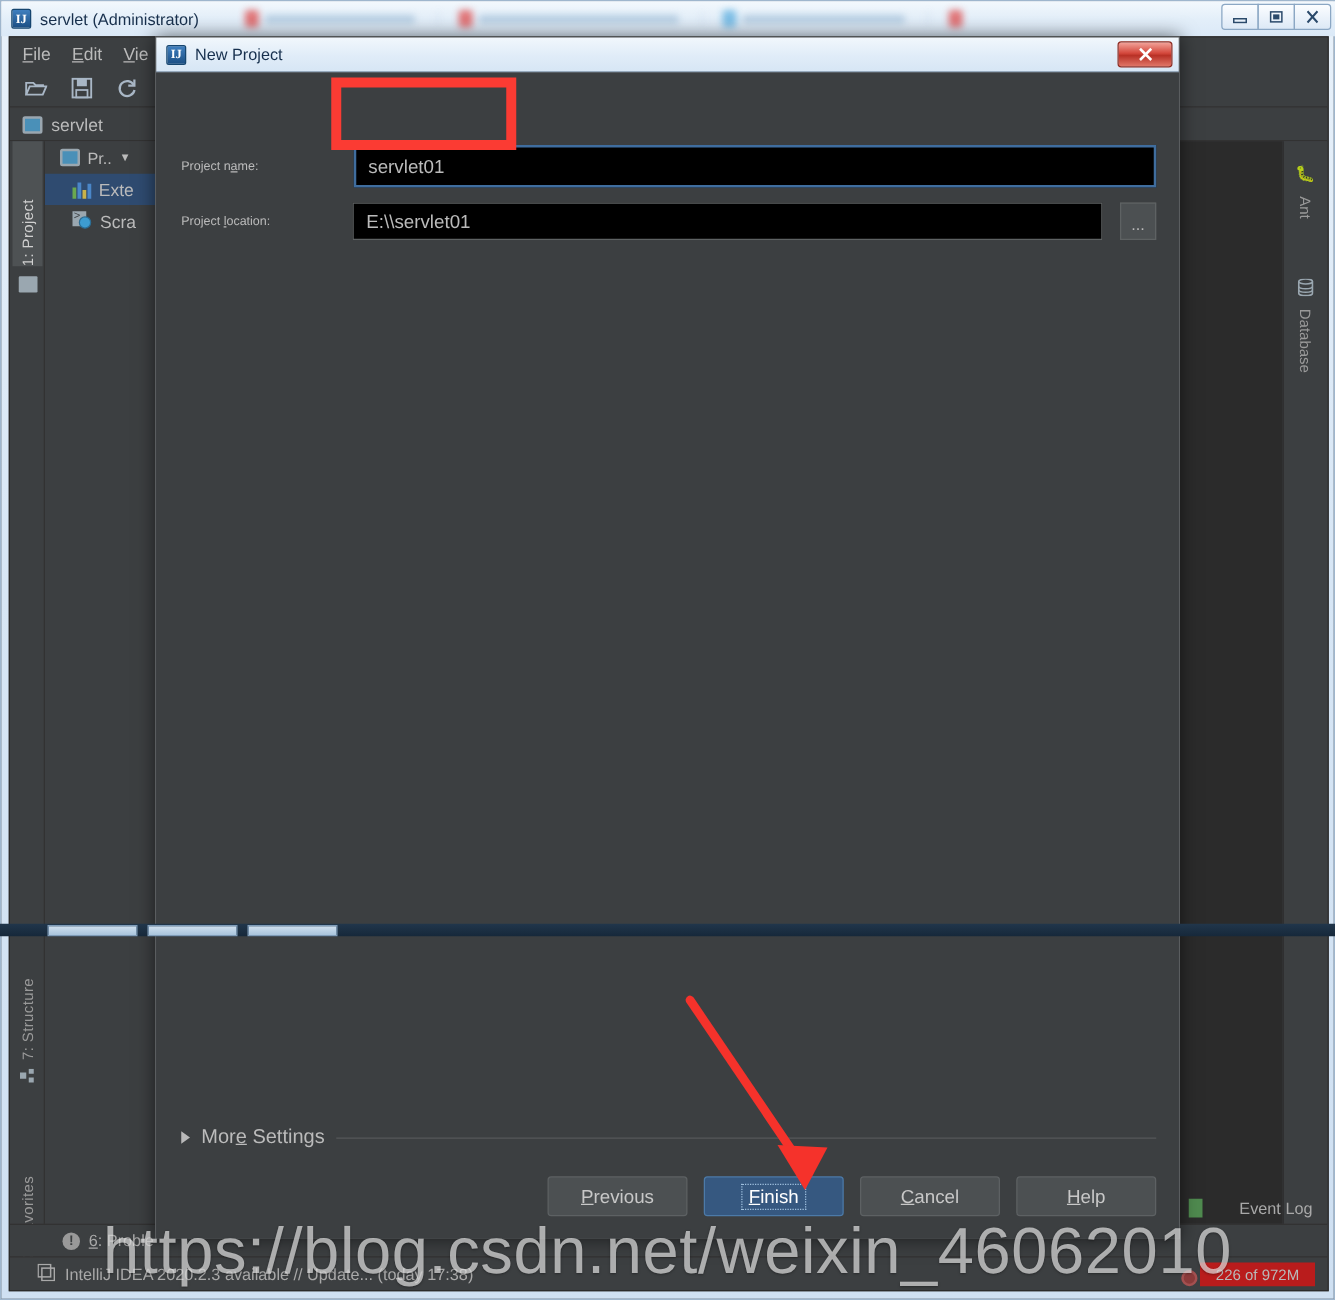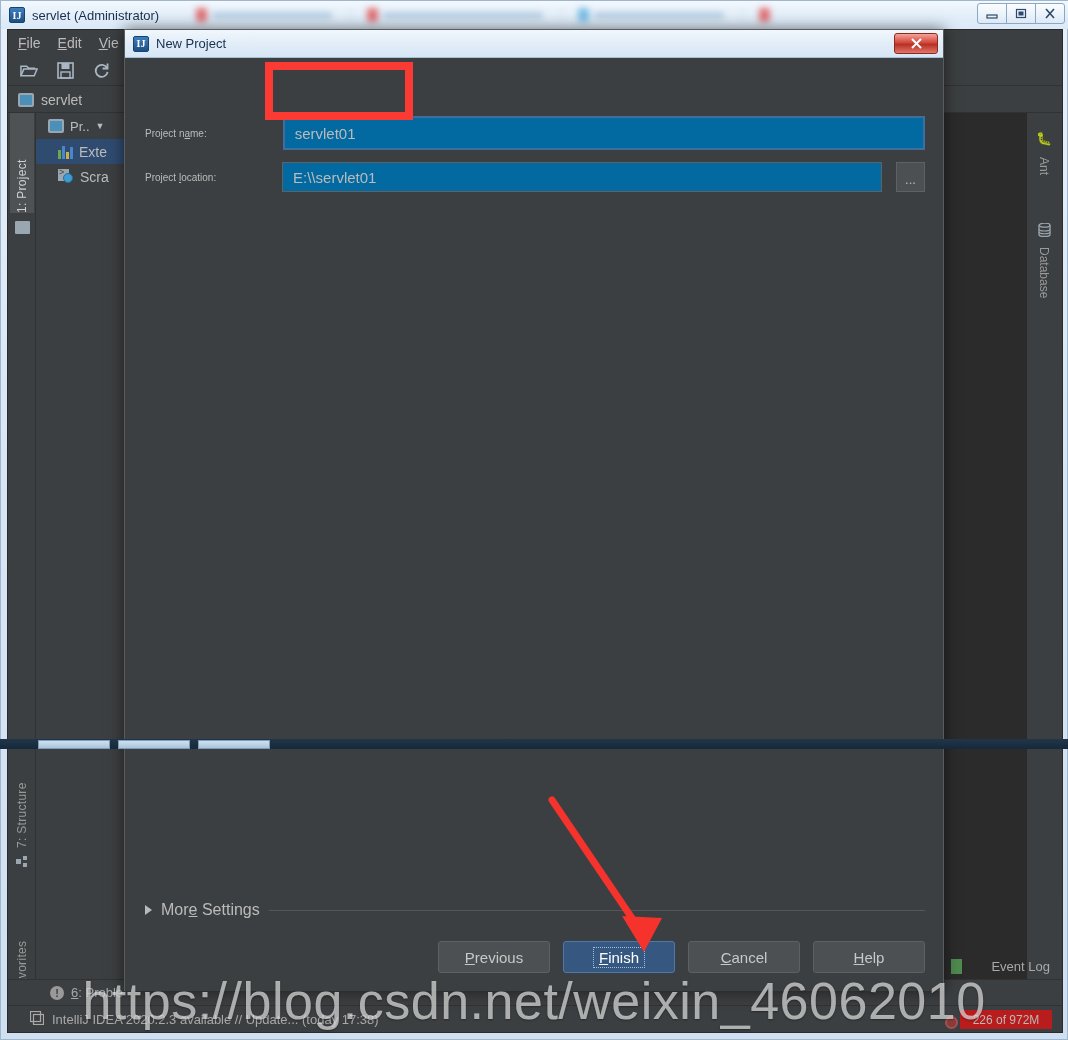--- a/index.html
+++ b/index.html
@@ -184,21 +184,21 @@
     display: flex; align-items: center; justify-content: center;
     font-family: "Liberation Serif", serif;
   }
   .dlg-body { position: relative; height: 933px; background: #3c3f41; }
 
   .field-row { position: absolute; display: flex; align-items: center; }
   .field-label { color: #bbbbbb; font-size: 10px; white-space: nowrap; }
   .field-label u { text-decoration: underline; }
 
   .txt-input {
-    background: #0369a1; color: #bbbbbb; font-size: 15px;
+    background: #000000; color: #bbbbbb; font-size: 15px;
     display: flex; align-items: center; padding-left: 10px;
   }
   .txt-input.focused { border: 2px solid #3f6d9e; }
   .txt-input.plain { border: 1px solid #5e6263; }
 
   .browse-btn {
     width: 30px; height: 30px; background: #4c5052; border: 1px solid #5e6263;
     color: #bbbbbb; font-size: 13px; display: flex; align-items: flex-end; justify-content: center;
     padding-bottom: 4px;
   }

